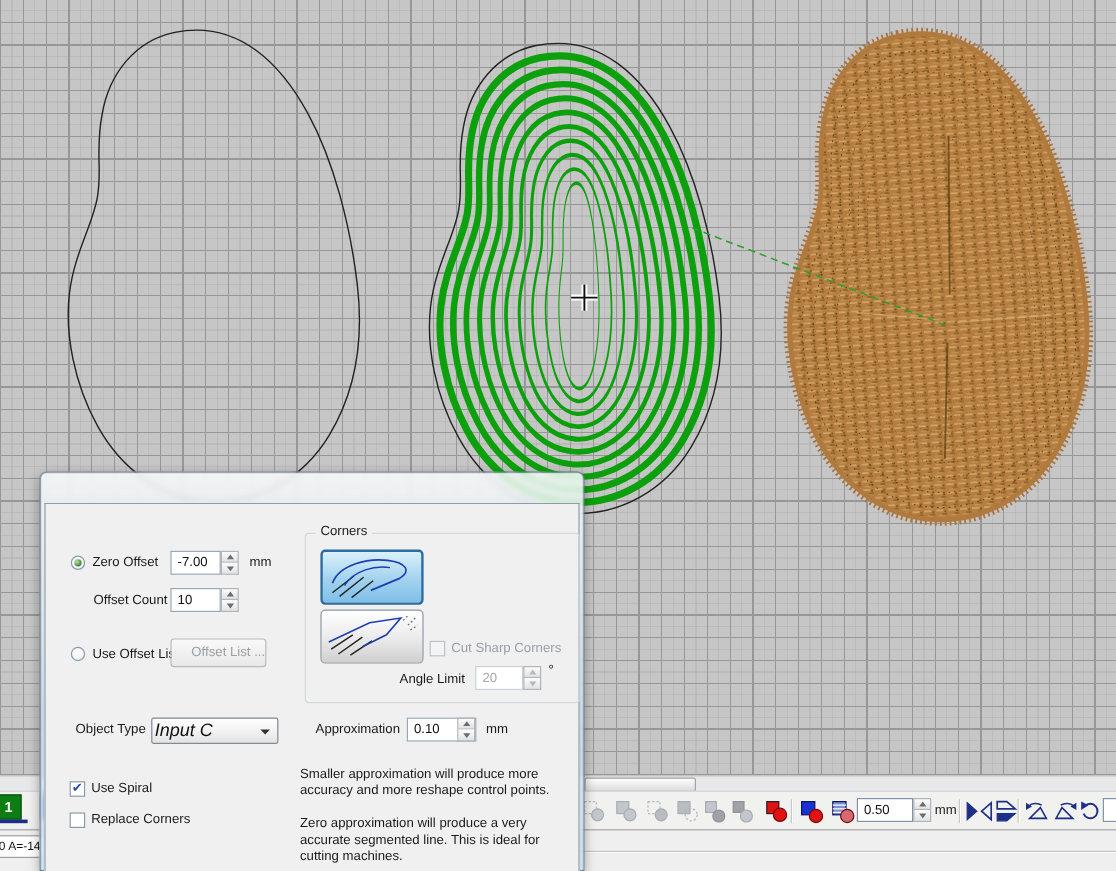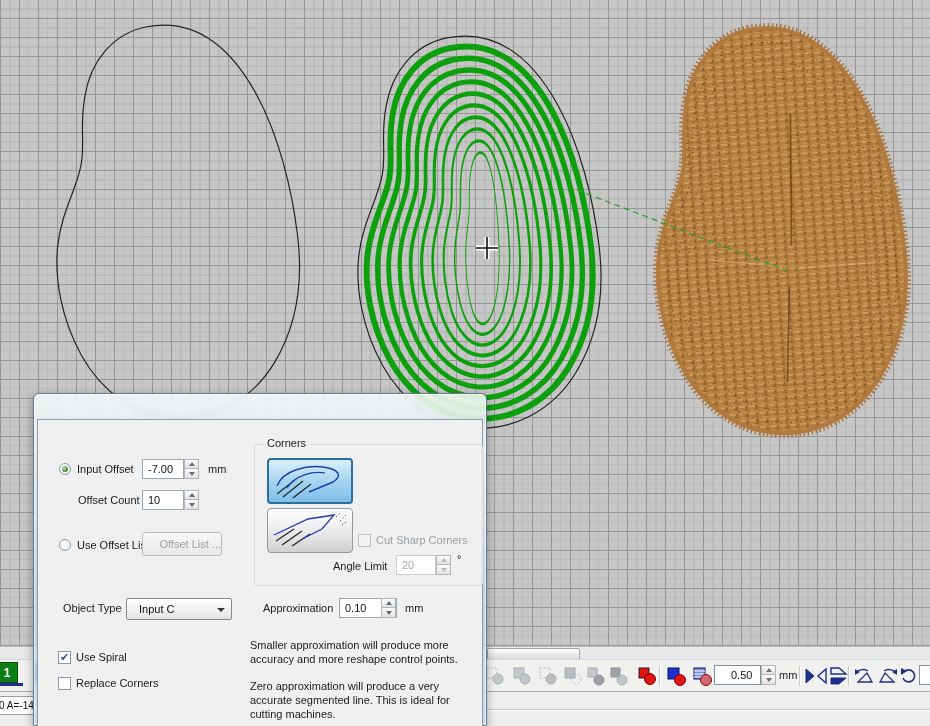--- a/index.html
+++ b/index.html
@@ -16,21 +16,21 @@
   
   #scrollrow{position:absolute;left:0;top:646px;width:930px;height:13px;background:#e7e8ea;border-top:1px solid #bdbdbd;box-sizing:border-box;}
   #scroll-thumb{position:absolute;left:487px;top:1px;width:91px;height:10px;border:1px solid #9fa4a9;border-radius:2px;background:linear-gradient(#fdfdfd,#dcdcdc);}
   #toolbar{position:absolute;left:0;top:659px;width:930px;height:32px;background:#f1f1f0;border-top:1px solid #d7d7d7;box-sizing:border-box;}
   .chip{position:absolute;width:22px;height:21px;top:2px;color:#fff;font-size:12px;font-weight:bold;text-align:center;line-height:21px;box-sizing:border-box;}
   #chip1{left:-4px;background:#0c7e14;border:1px solid #0a4f0c;}
   #chip1-underline{position:absolute;left:-4px;top:23px;width:27px;height:3px;background:#1b2f8a;}
   #chip2{left:36px;background:#2433cf;border:1px solid #101b7a;}
   .tb-icon{position:absolute;top:5px;width:22px;height:22px;}
   .tb-sep{position:absolute;top:6px;width:1px;height:20px;background:#c9c9c9;border-right:1px solid #fff;}
-  .tb-field{position:absolute;top:5px;height:20px;background:#fff;border:1px solid #8096a8;box-sizing:border-box;font-size:11px;line-height:18px;padding-left:16px;color:#111;}
+  .tb-field{position:absolute;top:5px;height:20px;background:#fff;border:1px solid #8096a8;box-sizing:border-box;font-size:11px;line-height:18px;padding-left:5px;color:#111;}
   .tb-label{position:absolute;top:9px;font-size:11px;color:#222;}
   #statusbar{position:absolute;left:0;top:691px;width:930px;height:35px;background:#efefef;border-top:1px solid #a8a8a8;box-sizing:border-box;}
   #status-divider{position:absolute;left:0;top:17px;width:930px;height:1px;background:#c2c2c2;border-bottom:1px solid #fdfdfd;}
   #status-field{position:absolute;left:0;top:4px;width:72px;height:19px;background:#fff;border:1px solid #9aa0a6;box-sizing:border-box;
     font-size:10px;line-height:17px;color:#111;white-space:nowrap;overflow:hidden;padding-left:1px;margin-left:-3px;}
   
   .spin{position:absolute;width:15px;box-sizing:border-box;}
   .spin div{height:50%;box-sizing:border-box;border:1px solid #b2b6ba;background:linear-gradient(#fcfcfc,#e2e2e2);position:relative;}
   .spin div+div{border-top:none;}
   .spin i{position:absolute;left:50%;top:50%;width:0;height:0;border-left:3px solid transparent;border-right:3px solid transparent;transform:translate(-50%,-50%);}
@@ -54,21 +54,21 @@
     background:radial-gradient(circle at 35% 35%,#bfe3b0,#4d8f3a 60%,#2d6220);}
   .check{position:absolute;width:13px;height:13px;border:1px solid #8a9aa8;background:#fff;box-sizing:border-box;font-size:11px;line-height:11px;text-align:center;color:#2b4fa8;font-weight:bold;}
   .check.disabled{border-color:#bcc2c8;background:#f4f4f4;}
   .lbl{position:absolute;white-space:nowrap;}
   .lbl.gray{color:#9aa0a4;}
   .field{position:absolute;height:20px;background:#fff;border:1px solid #98a8b8;box-sizing:border-box;font-size:11px;line-height:18px;padding-left:5px;color:#111;}
   .field.disabled{border-color:#c6d1da;color:#a8a8a8;}
   .btn{position:absolute;border:1px solid #b8bcc0;border-radius:3px;background:linear-gradient(#f9f9f9,#e8e8e8);
     font-size:11px;text-align:right;color:#9aa0a4;box-sizing:border-box;}
   .combo{position:absolute;height:22px;border:1px solid #7f8b96;border-radius:2px;background:linear-gradient(#ffffff,#f1f1f1 55%,#e3e3e3);
-    box-sizing:border-box;font-size:11px;line-height:20px;padding-left:12px;color:#111;}
+    box-sizing:border-box;font-size:15px;line-height:20px;padding-left:2px;color:#111;font-style:italic;}
   .combo::after{content:"";position:absolute;right:6px;top:9px;border-left:4px solid transparent;border-right:4px solid transparent;border-top:4px solid #333;}
   .imgbtn{position:absolute;box-sizing:border-box;border-radius:4px;}
   .imgbtn.sel{border:2px solid #2a6d9e;background:linear-gradient(#daf0fb,#a2d2ee 55%,#7fbfe8);}
   .imgbtn.unsel{border:1px solid #8f9aa3;background:linear-gradient(#ffffff,#eaeaea 55%,#cfcfcf);}
   .info{position:absolute;width:226px;font-size:11px;line-height:14px;color:#1a1a1a;}
   .info p{margin:0 0 13px 0;}
 </style>
 </head>
 <body>
 
@@ -223,21 +223,21 @@
   <div id="status-divider"></div>
   <div id="status-field">0 A=-14</div>
 </div>
 
 <div id="dialog">
   <div id="glass"></div>
   <div id="dlg-title">Offset Object</div>
   <div id="dlg-content">
 
     <div class="radio sel" style="left:21px;top:43px"></div>
-    <span class="lbl" style="left:39px;top:43px">Input Offset</span>
+    <span class="lbl" style="left:39px;top:43px">Zero Offset</span>
     <div class="field" style="left:104px;top:39px;width:42px">-7.00</div>
     <div class="spin" style="left:146px;top:39px;height:20px">
         <div class="up">
           <i></i>
         </div>
         <div class="dn">
           <i></i>
         </div>
       </div>
     <span class="lbl" style="left:170px;top:43px">mm</span>

